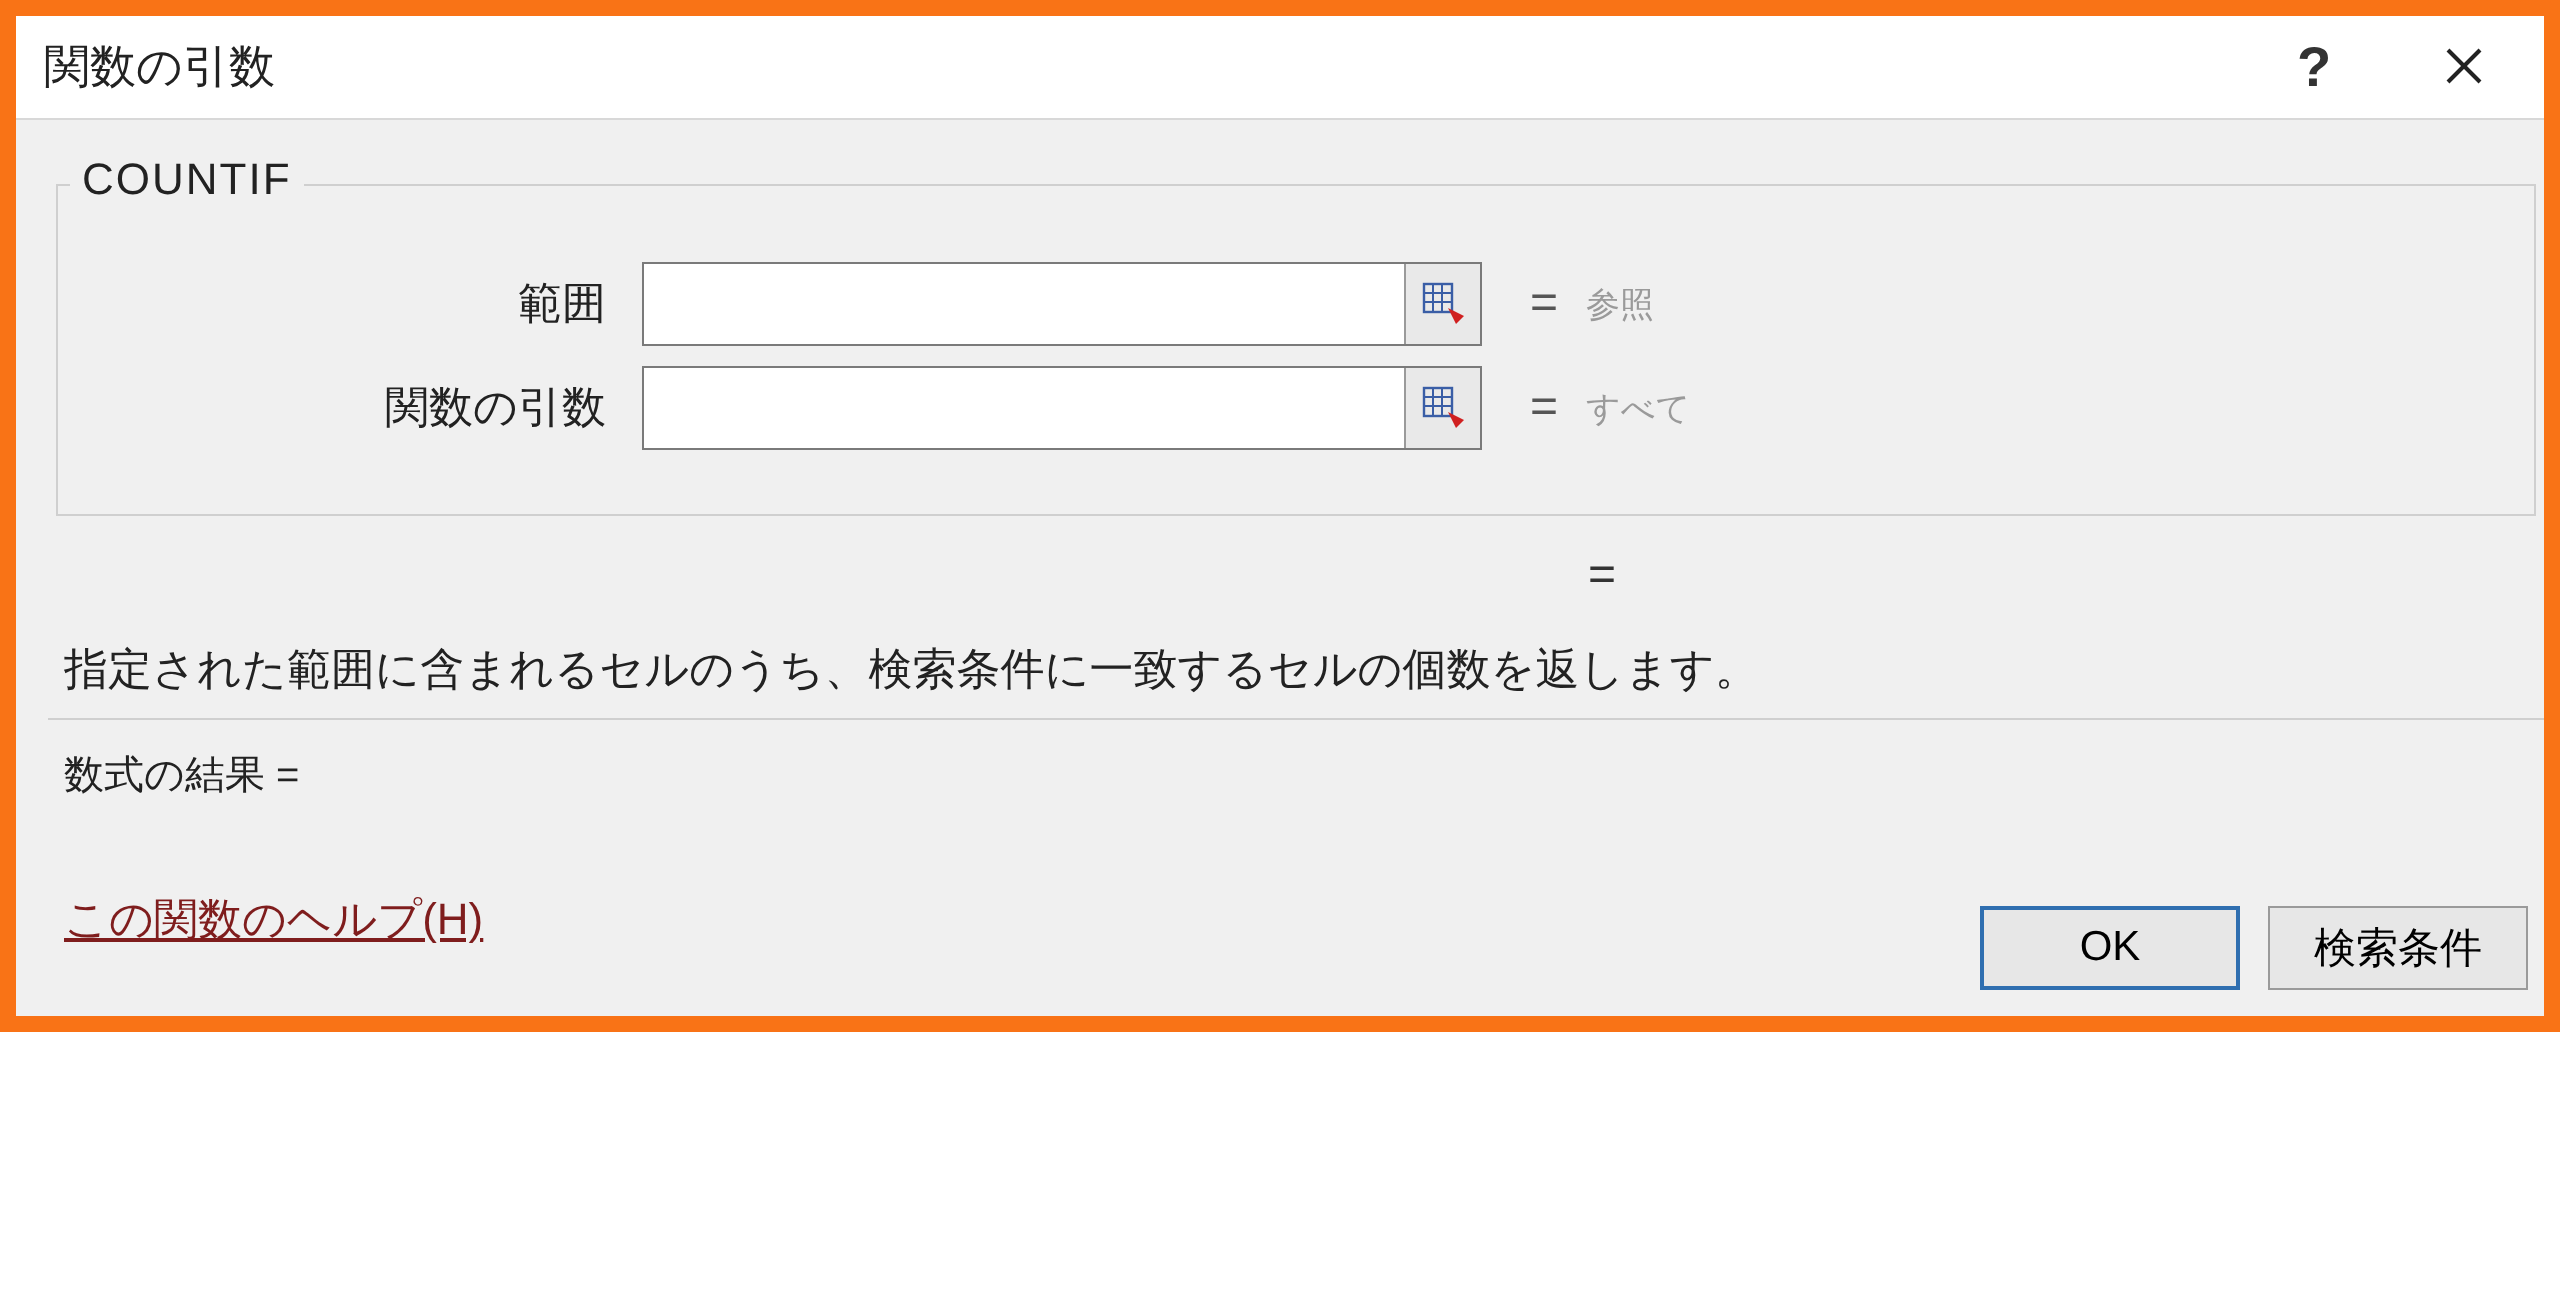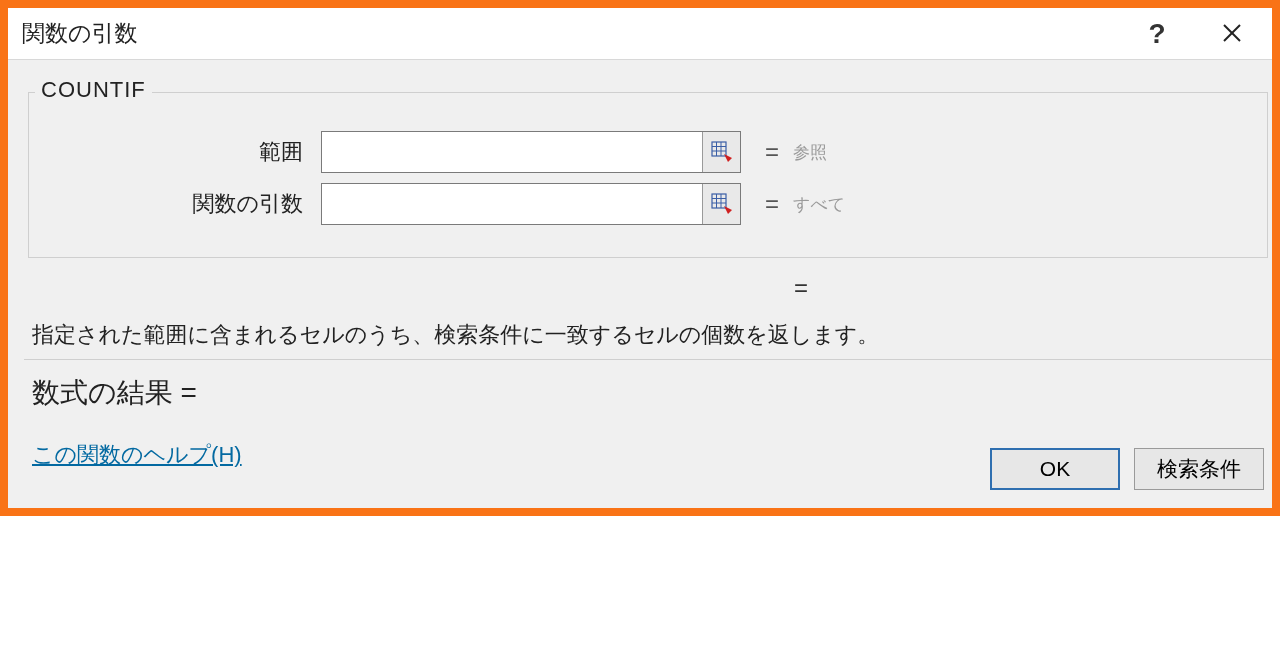--- a/index.html
+++ b/index.html
@@ -136,27 +136,27 @@
   .sep {
     border-top: 1px solid #cfcfcf;
     margin: 0 -4px 14px -4px;
   }
   .footer-row {
     display: flex;
     align-items: center;
     padding: 0 4px 18px 4px;
   }
   .formula-result {
-    font-size: 28px;
-    color: #222;
-    margin-bottom: 8px;
+    font-size: 20px;
+    color: #222;
+    margin-bottom: 24px;
     padding-left: 4px;
   }
   .help-link {
-    color: #0369a1;
+    color: #7f1d1d;
     text-decoration: underline;
     font-size: 22px;
     cursor: pointer;
   }
   .footer-buttons {
     margin-left: auto;
     display: flex;
     gap: 14px;
     margin-top: 28px;
   }

